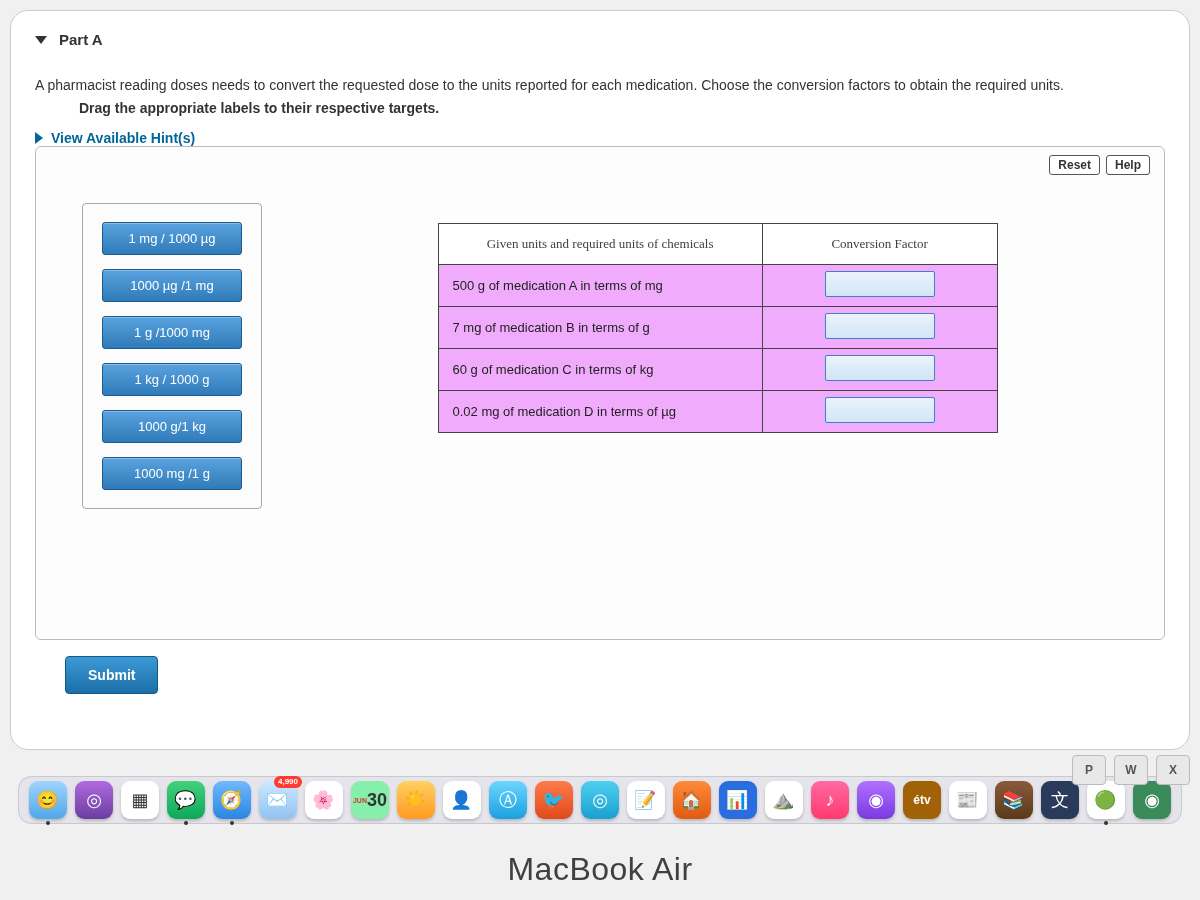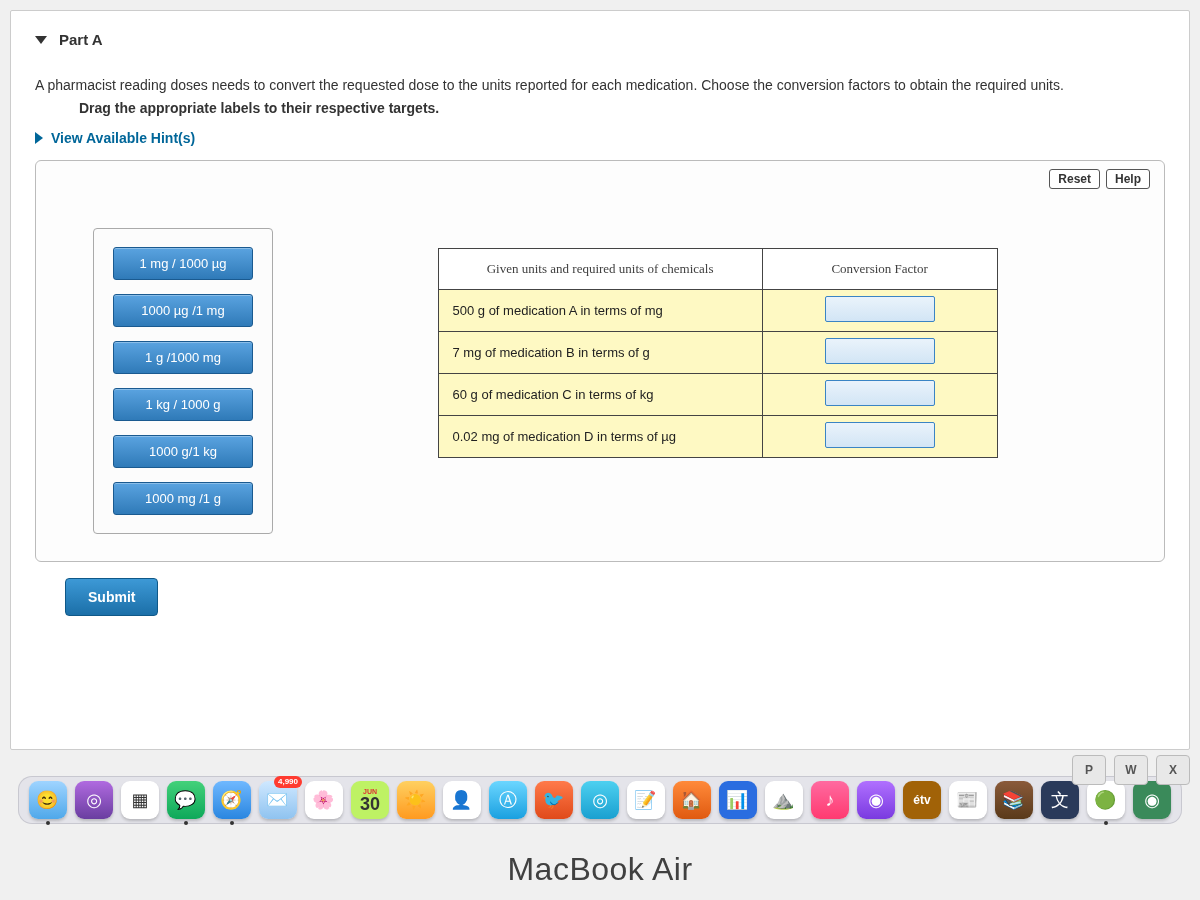--- a/index.html
+++ b/index.html
@@ -8,21 +8,21 @@
     background: #f0f0f0;
     width: 1200px;
     height: 900px;
     overflow: hidden;
     position: relative;
   }
   .page {
     background: #fff;
     margin: 10px;
     border: 1px solid #ccc;
-    border-radius: 2px;
+    border-radius: 18px;
     padding: 20px 24px;
     height: 740px;
     position: relative;
   }
   .part-header {
     display: flex;
     align-items: center;
     gap: 12px;
     font-weight: bold;
     font-size: 15px;
@@ -49,33 +49,32 @@
     padding-left: 44px;
   }
   .hints {
     display: flex;
     align-items: center;
     gap: 8px;
     color: #006699;
     font-weight: bold;
     font-size: 14px;
     cursor: pointer;
-    margin-bottom: 14px;
   }
   .hints .tri-right {
     width: 0; height: 0;
     border-top: 6px solid transparent;
     border-bottom: 6px solid transparent;
     border-left: 8px solid #006699;
   }
   .work-area {
     border: 1px solid #bbb;
     border-radius: 6px;
-    padding: 27px;
-    height: 402px;
+    padding: 16px;
+    height: 494px;
     position: relative;
     background: #fdfdfd;
   }
   .top-buttons {
     position: absolute;
     top: 8px;
     right: 14px;
     display: flex;
     gap: 6px;
   }
@@ -124,21 +123,21 @@
     justify-content: center;
     align-items: flex-start;
     padding-top: 20px;
   }
   table.conv {
     border-collapse: collapse;
     width: 560px;
   }
   table.conv th, table.conv td {
     border: 1px solid #444;
-    background: #fef9c3;
+    background: #f0abfc;
     font-size: 13px;
     color: #222;
   }
   table.conv th {
     font-family: Georgia, 'Times New Roman', serif;
     font-weight: normal;
     color: #404040;
     padding: 12px 10px;
     text-align: center;
     background: #fff;
@@ -218,22 +217,22 @@
     content: "";
     position: absolute;
     bottom: -6px;
     left: 50%;
     transform: translateX(-50%);
     width: 4px; height: 4px;
     background: #333;
     border-radius: 50%;
   }
   .cal-icon {
-    background: #bef264;
-    flex-direction: column;
+    background: #86efac;
+    flex-direction: row;
     color: #333;
     text-align: center;
   }
   .cal-icon .month { font-size: 7px; color: #d33; font-weight: bold; line-height: 1; }
   .cal-icon .day { font-size: 18px; font-weight: 600; line-height: 1; }
   .mail-badge {
     position: absolute;
     top: -5px; right: -5px;
     background: #ff3b30;
     color: #fff;

